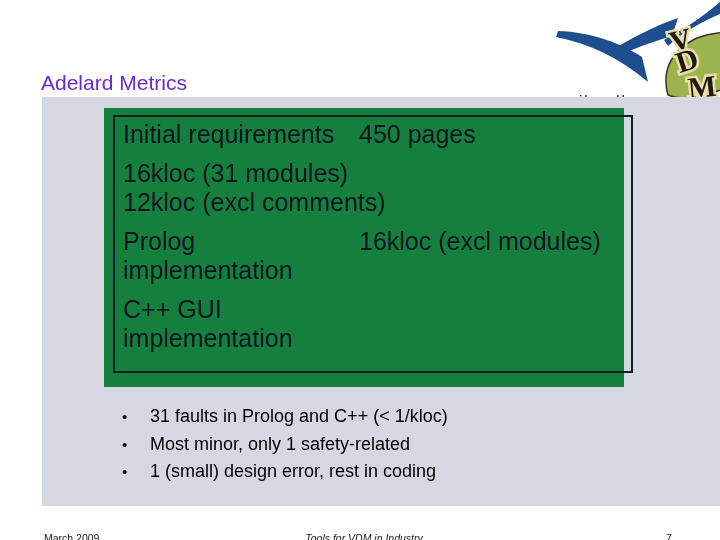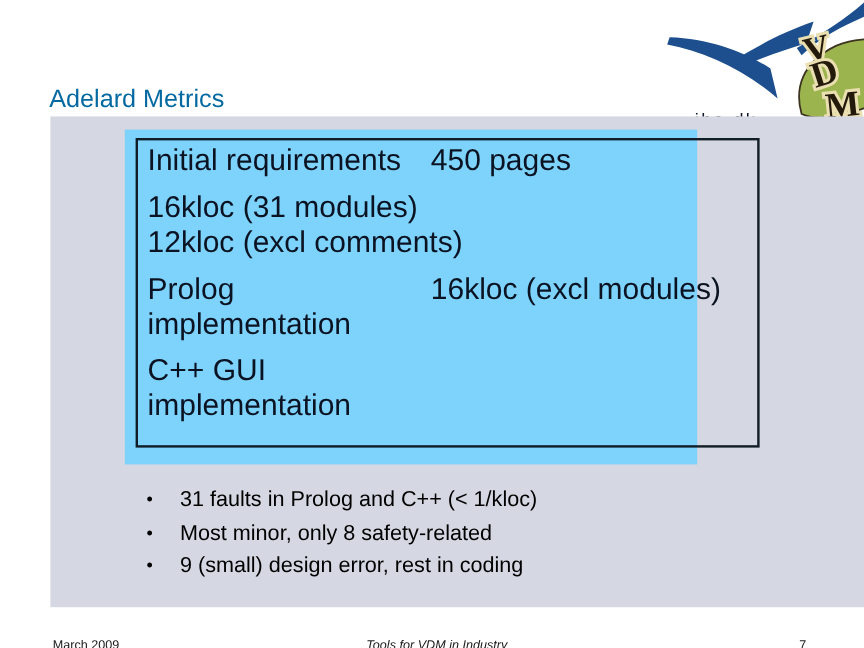--- a/index.html
+++ b/index.html
@@ -1,23 +1,23 @@
 <!DOCTYPE html>
 <html><head>
 <meta charset="utf-8">
 <style>
   html,body{margin:0;padding:0;width:720px;height:540px;}
   body{position:relative;background:#ffffff;overflow:hidden;
        font-family:"Liberation Sans", sans-serif;}
 
-  .title{position:absolute;left:41px;top:71px;font-size:21px;line-height:24px;color:#0369a1;}
+  .title{position:absolute;left:41px;top:71px;font-size:21px;line-height:24px;color:#6d28d9;}
 
   .panel{position:absolute;left:42px;top:97px;width:678px;height:409px;background:#d5d8e2;}
 
-  .cyanbox{position:absolute;left:62px;top:11px;width:477px;height:279px;background:#7dd3fc;}
+  .cyanbox{position:absolute;left:62px;top:11px;width:520px;height:279px;background:#15803d;}
   .tinner{position:absolute;left:9px;top:7px;width:520px;height:258px;box-sizing:border-box;
           border:2px solid #101c26;padding:3px 0 0 8px;}
   .trow{display:flex;margin-bottom:10px;font-size:25px;line-height:29px;color:#0b1322;}
   .tlabel{width:236px;}
   .tvalue{flex:1;}
 
   .bullets{position:absolute;left:80px;top:306px;}
   .bullet-item{display:flex;font-size:18px;line-height:27.5px;color:#000;}
   .bullet-icon{width:28px;font-size:15px;line-height:27.5px;}
 
@@ -92,25 +92,25 @@
     </div>
   </div>
 
   <div class="bullets">
     <div class="bullet-item">
       <span class="bullet-icon">•</span>
       <span>31 faults in Prolog and C++ (&lt; 1/kloc)</span>
     </div>
     <div class="bullet-item">
       <span class="bullet-icon">•</span>
-      <span>Most minor, only 8 safety-related</span>
+      <span>Most minor, only 1 safety-related</span>
     </div>
     <div class="bullet-item">
       <span class="bullet-icon">•</span>
-      <span>9 (small) design error, rest in coding</span>
+      <span>1 (small) design error, rest in coding</span>
     </div>
   </div>
 
 </div>
 
 <div class="footer f-left">March 2009</div>
 <div class="footer f-center">Tools for VDM in Industry</div>
 <div class="footer f-right">7</div>
 
 </body></html>

